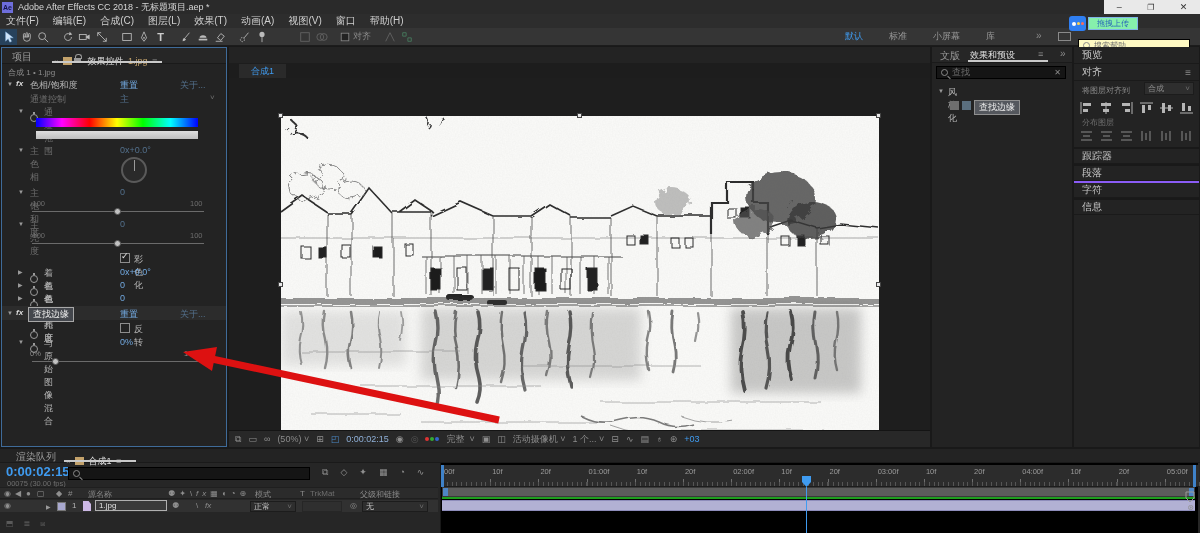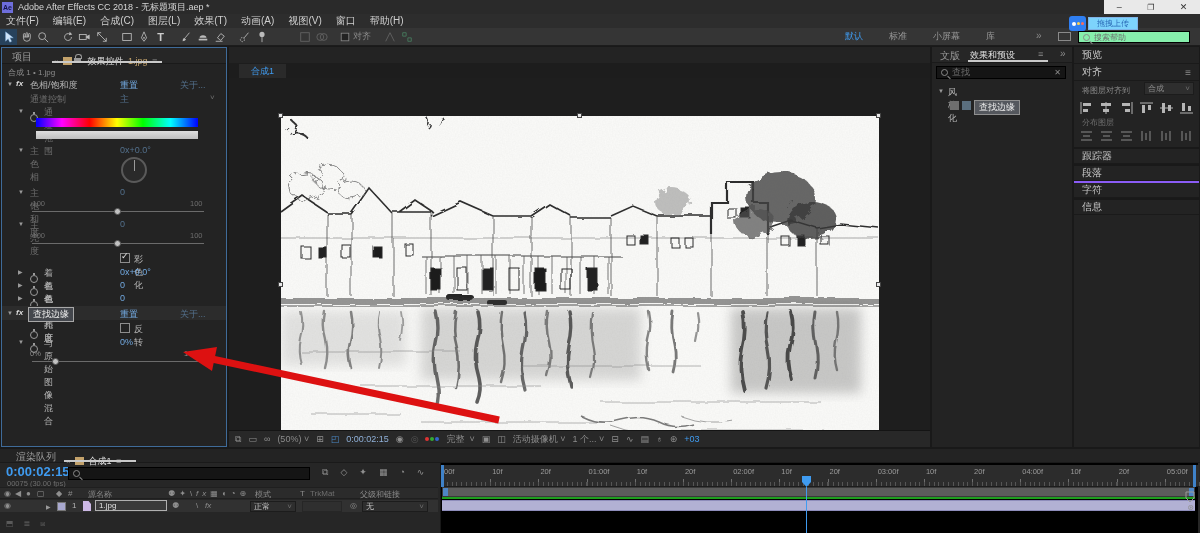--- a/index.html
+++ b/index.html
@@ -50,21 +50,21 @@
   <span class="f9" style="color:#333">–</span>
   <span class="f8" style="color:#333">❐</span>
   <span class="f9" style="color:#333">✕</span>
 </div>
 
 <div class="abs" style="left:1069px;top:16px;width:17px;height:15px;background:#2f7ff2;border-radius:3px;z-index:41;display:flex;align-items:center;justify-content:center;gap:1px">
   <span style="width:4px;height:4px;border-radius:50%;background:#fff"></span>
     <span style="width:3px;height:3px;border-radius:50%;background:#ffd34d"></span>
     <span style="width:3px;height:3px;border-radius:50%;background:#ff6b57"></span>
 </div>
-<div class="abs f8" style="left:1088px;top:17px;width:50px;height:13px;background:#7dd3fc;border:1px solid #7fb3e8;color:#2b6cb8;z-index:41;display:flex;align-items:center;justify-content:center">拖拽上传</div>
+<div class="abs f8" style="left:1088px;top:17px;width:50px;height:13px;background:#86efac;border:1px solid #7fb3e8;color:#2b6cb8;z-index:41;display:flex;align-items:center;justify-content:center">拖拽上传</div>
 
 <div class="abs" style="left:0;top:14px;width:1200px;height:14px;background:#2d2d2d;display:flex;align-items:center;padding-left:6px">
 
 <span class="menu-item">文件(F)</span>
     <span class="menu-item">编辑(E)</span>
     <span class="menu-item">合成(C)</span>
     <span class="menu-item">图层(L)</span>
     <span class="menu-item">效果(T)</span>
     <span class="menu-item">动画(A)</span>
     <span class="menu-item">视图(V)</span>
@@ -175,21 +175,21 @@
   <div style="position:absolute;left:845px;top:0;height:17px;display:flex;align-items:center">
     <span style="display:flex;gap:26px">
         <span class="f9" style="color: rgb(63, 155, 240);">默认</span>
         <span class="f9" style="color:#9a9a9a">标准</span>
         <span class="f9" style="color:#9a9a9a">小屏幕</span>
         <span class="f9" style="color:#9a9a9a">库</span>
       </span>
   </div>
   <span class="f10 dim" style="position:absolute;left:1036px;top:2px">»</span>
   <span style="position:absolute;left:1058px;top:4px;width:13px;height:9px;border:1px solid #8a8a8a"></span>
-  <div class="srch" style="left:1078px;top:3px;width:112px;height:12px;background:#86efac">
+  <div class="srch" style="left:1078px;top:11px;width:112px;height:12px;background:#fef9c3">
     <span class="mag"></span>
     <span class="f8 dim2">搜索帮助</span>
   </div>
 </div>
 
 <div class="panel" style="left:1px;top:47px;width:226px;height:400px;border:1px solid #3f6b99">
   <div class="abs" style="left:0;top:0;width:100%;height:16px;background:#262626;border-bottom:1px solid #1a1a1a">
     <span class="tabtxt abs" style="left:10px;top:2px">项目</span>
     <span class="abs" style="left:52px;top:2px">
       <span class="f8 dim2">×</span> <span class="fold"></span><span class="lock"></span>

